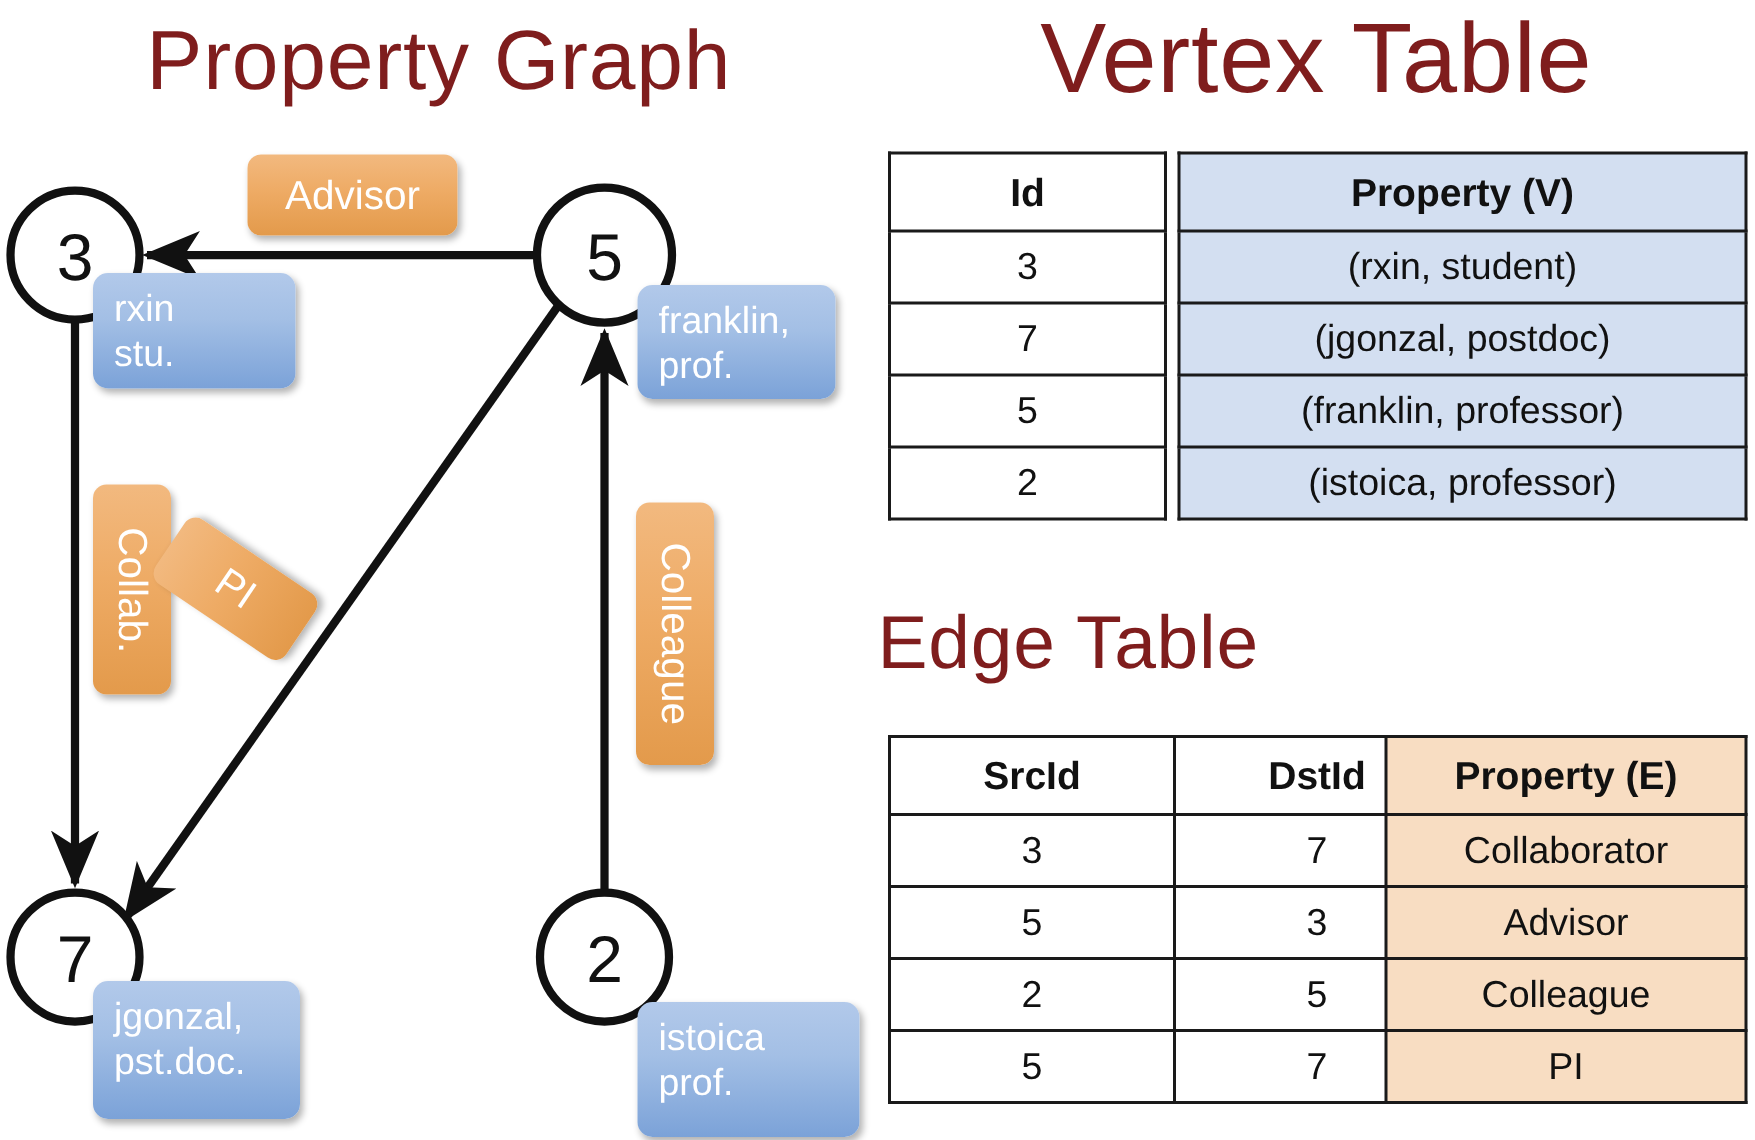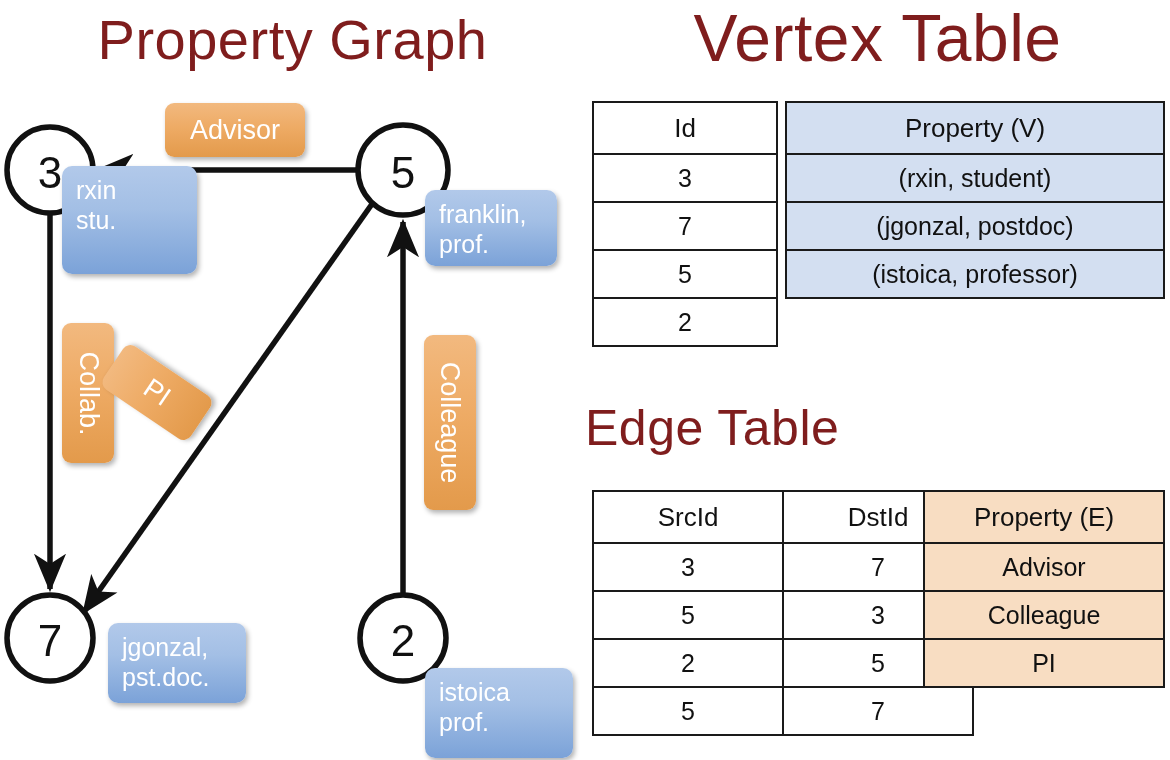--- a/index.html
+++ b/index.html
@@ -48,21 +48,21 @@
   .rot90  span{transform:rotate(90deg);}
   .rotpi  {transform:rotate(-56deg);}
 
   
   .tbl{position:absolute;border-collapse:collapse;table-layout:fixed;}
   .tbl td,.tbl th{
     border:2px solid #1a1a1a;text-align:center;
     font-family:"Liberation Sans",sans-serif;font-weight:300;
     color:#111;font-size:25px;padding:0;height:46px;
   }
-  .tbl th{font-weight:normal;font-size:26px;height:50px;}
+  .tbl th{font-weight:bold;font-size:26px;height:50px;}
   .fill-blue td,.fill-blue th{background:#d3dff1;margin-left:23px;}
   .fill-peach td,.fill-peach th{background:#f8ddc2;}
   .plain td,.plain th{background:#ffffff;}
 </style>
 </head>
 <body>
 
 <div class="stage">
 
   <div class="title" id="title-graph">Property Graph</div>
@@ -90,31 +90,31 @@
     <circle cx="403" cy="170" r="45" fill="#fff" stroke="#111" stroke-width="5.5"></circle>
     <text class="node-label" x="403" y="172">5</text>
 
     <circle cx="50" cy="638" r="43" fill="#fff" stroke="#111" stroke-width="5.5"></circle>
     <text class="node-label" x="50" y="640">7</text>
 
     <circle cx="403" cy="638" r="43" fill="#fff" stroke="#111" stroke-width="5.5"></circle>
     <text class="node-label" x="403" y="640">2</text>
   </svg>
 
-  <div class="pbox" style="left:62px;top:166px;width:135px;height:108px;">
+  <div class="pbox" style="left:62px;top:182px;width:135px;height:77px;">
     <div>rxin</div>
     <div>stu.</div>
   </div>
 
   <div class="pbox" style="left:425px;top:190px;width:132px;height:76px;">
     <div>franklin,</div>
     <div>prof.</div>
   </div>
 
-  <div class="pbox" style="left:62px;top:623px;width:138px;height:80px;margin-left:46px;">
+  <div class="pbox" style="left:62px;top:654px;width:138px;height:92px;">
     <div>jgonzal,</div>
     <div>pst.doc.</div>
   </div>
 
   <div class="pbox" style="left:425px;top:668px;width:148px;height:90px;">
     <div>istoica</div>
     <div>prof.</div>
   </div>
 
   <div class="obox" style="left:165px;top:103px;width:140px;height:54px;">
@@ -160,20 +160,23 @@
       <tr>
         <th>Property (V)</th>
       </tr>
     </thead>
     <tbody>
       <tr>
           <td>(rxin, student)</td>
         </tr>
       <tr>
           <td>(jgonzal, postdoc)</td>
+        </tr>
+      <tr>
+          <td>(franklin, professor)</td>
         </tr>
       <tr>
           <td>(istoica, professor)</td>
         </tr>
     </tbody>
   </table>
 
   <table class="tbl plain" style="left:592px;top:490px;width:382px;">
     <colgroup>
         <col style="width:50%">
@@ -206,20 +209,23 @@
   </table>
 
   <table class="tbl fill-peach" style="left:923px;top:490px;width:242px;">
     <thead>
       <tr>
         <th>Property (E)</th>
       </tr>
     </thead>
     <tbody>
       <tr>
+          <td>Collaborator</td>
+        </tr>
+      <tr>
           <td>Advisor</td>
         </tr>
       <tr>
           <td>Colleague</td>
         </tr>
       <tr>
           <td>PI</td>
         </tr>
     </tbody>
   </table>

